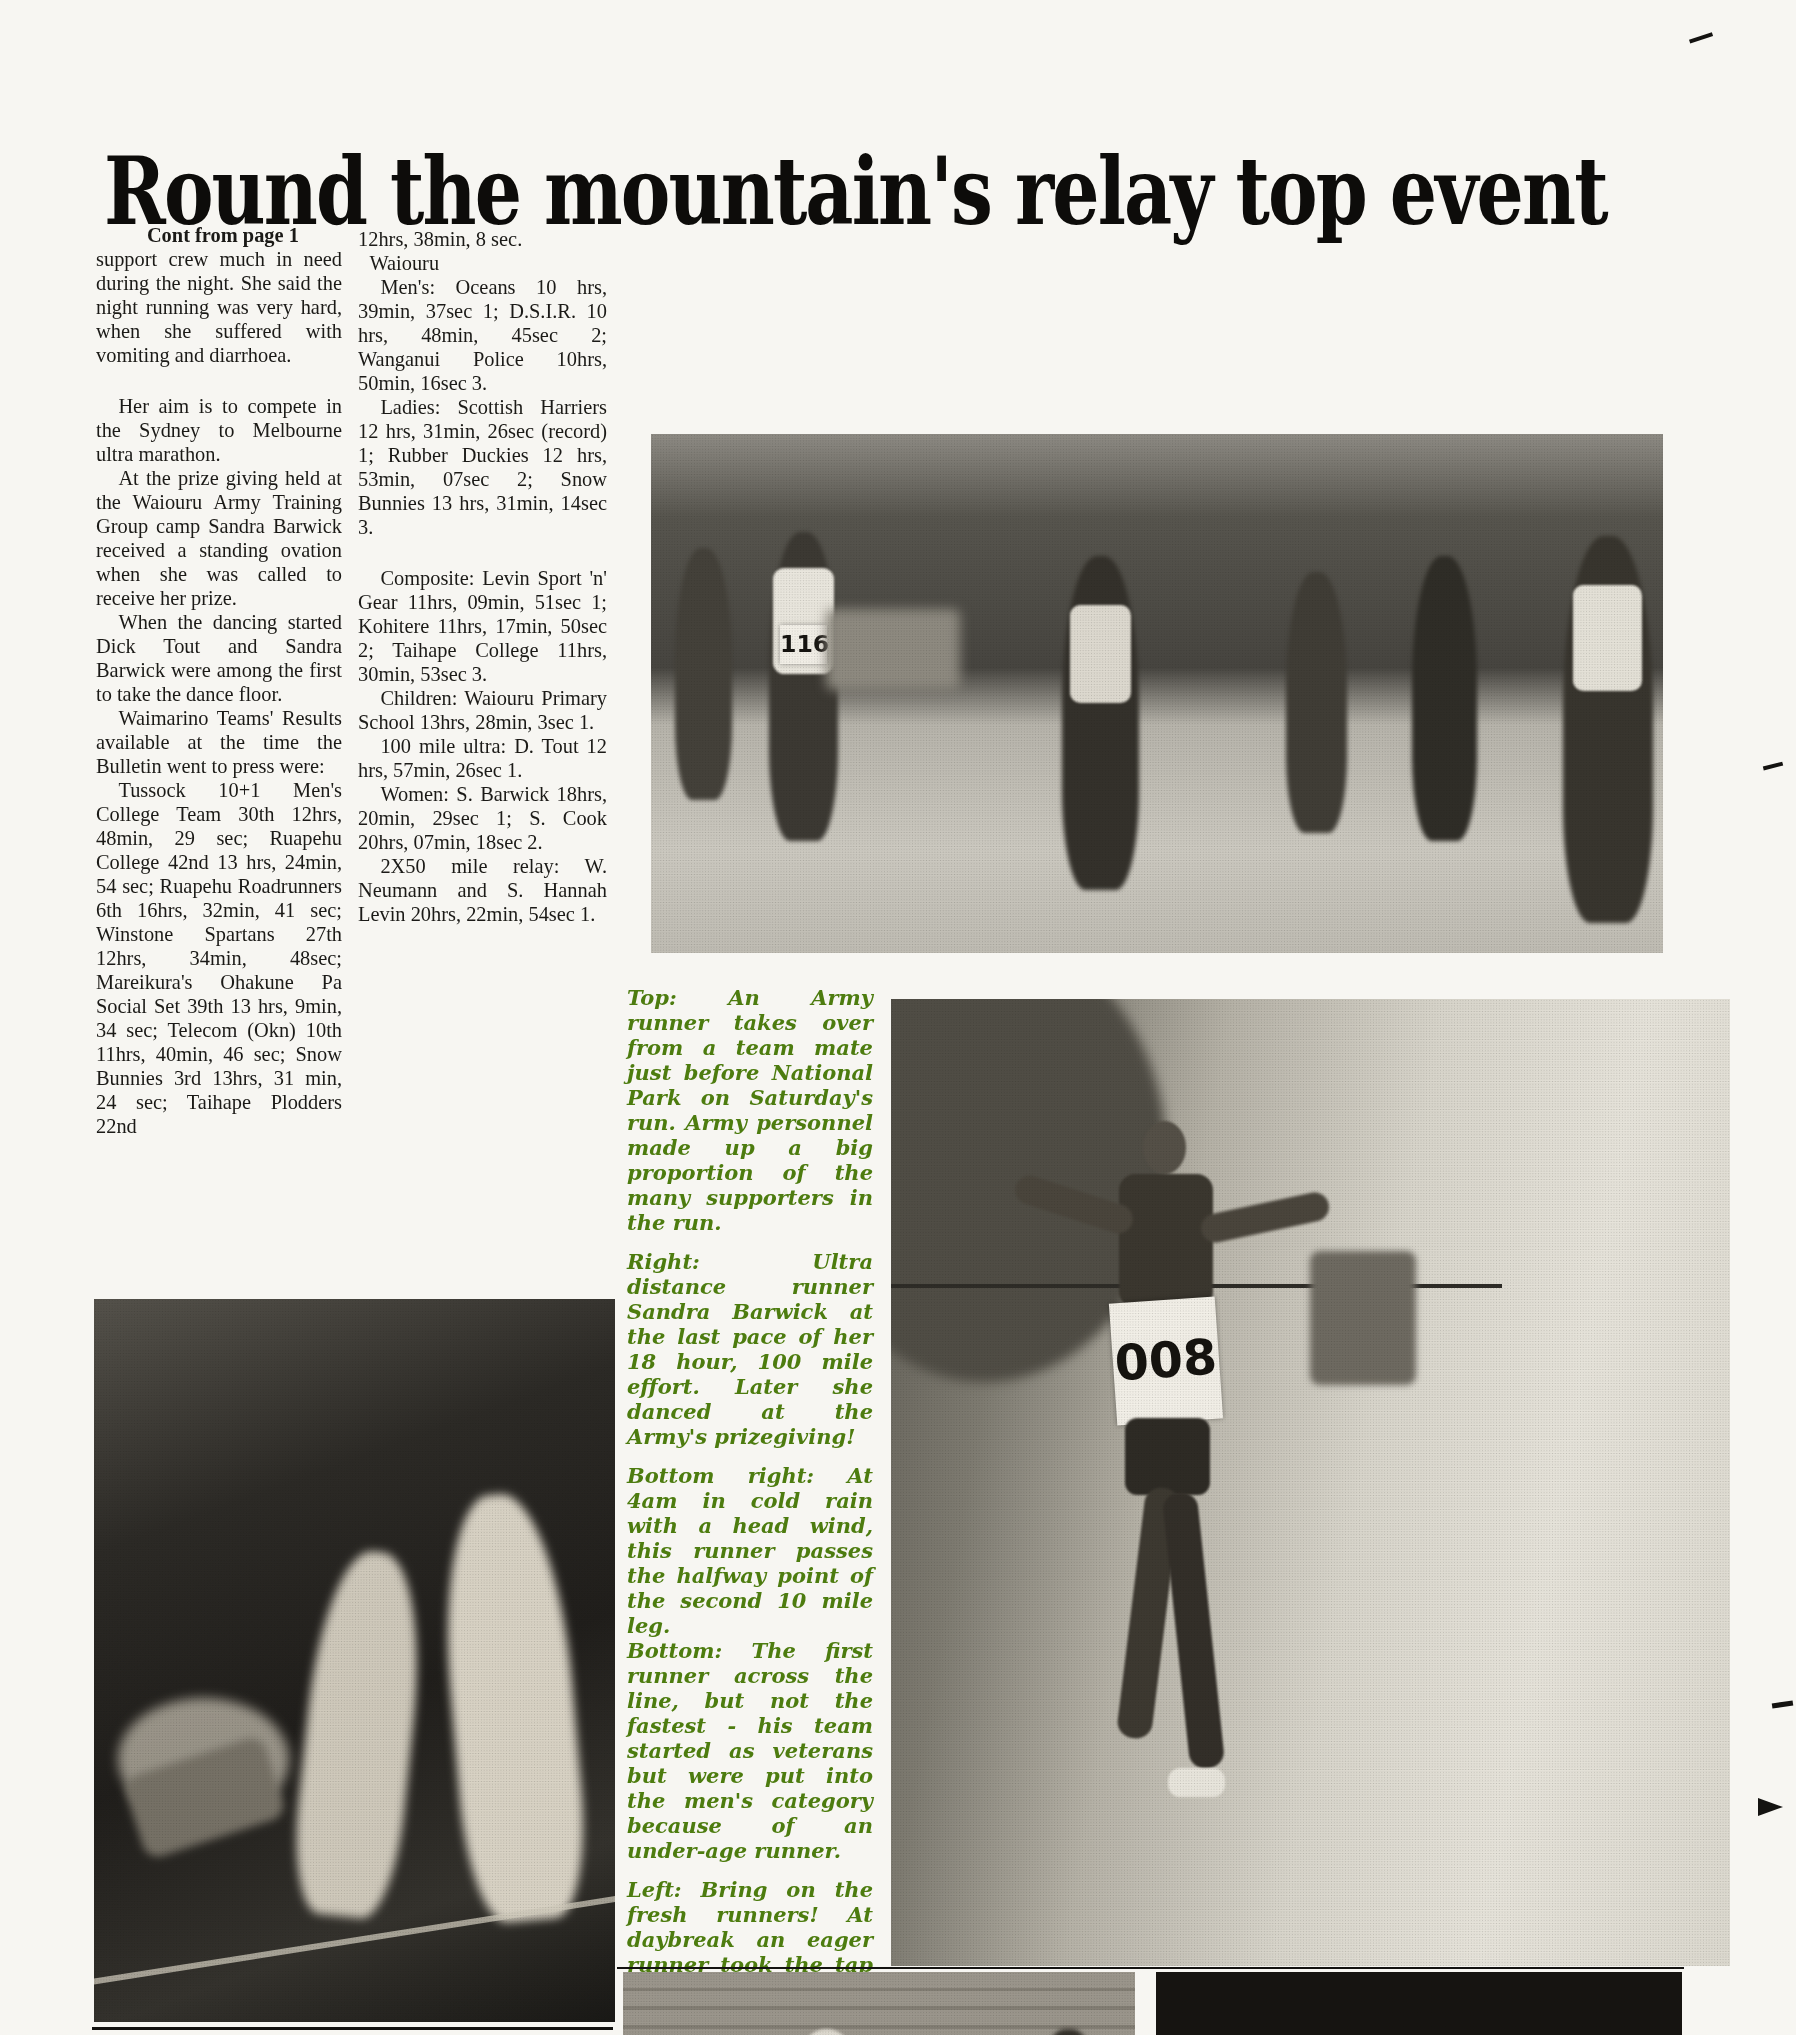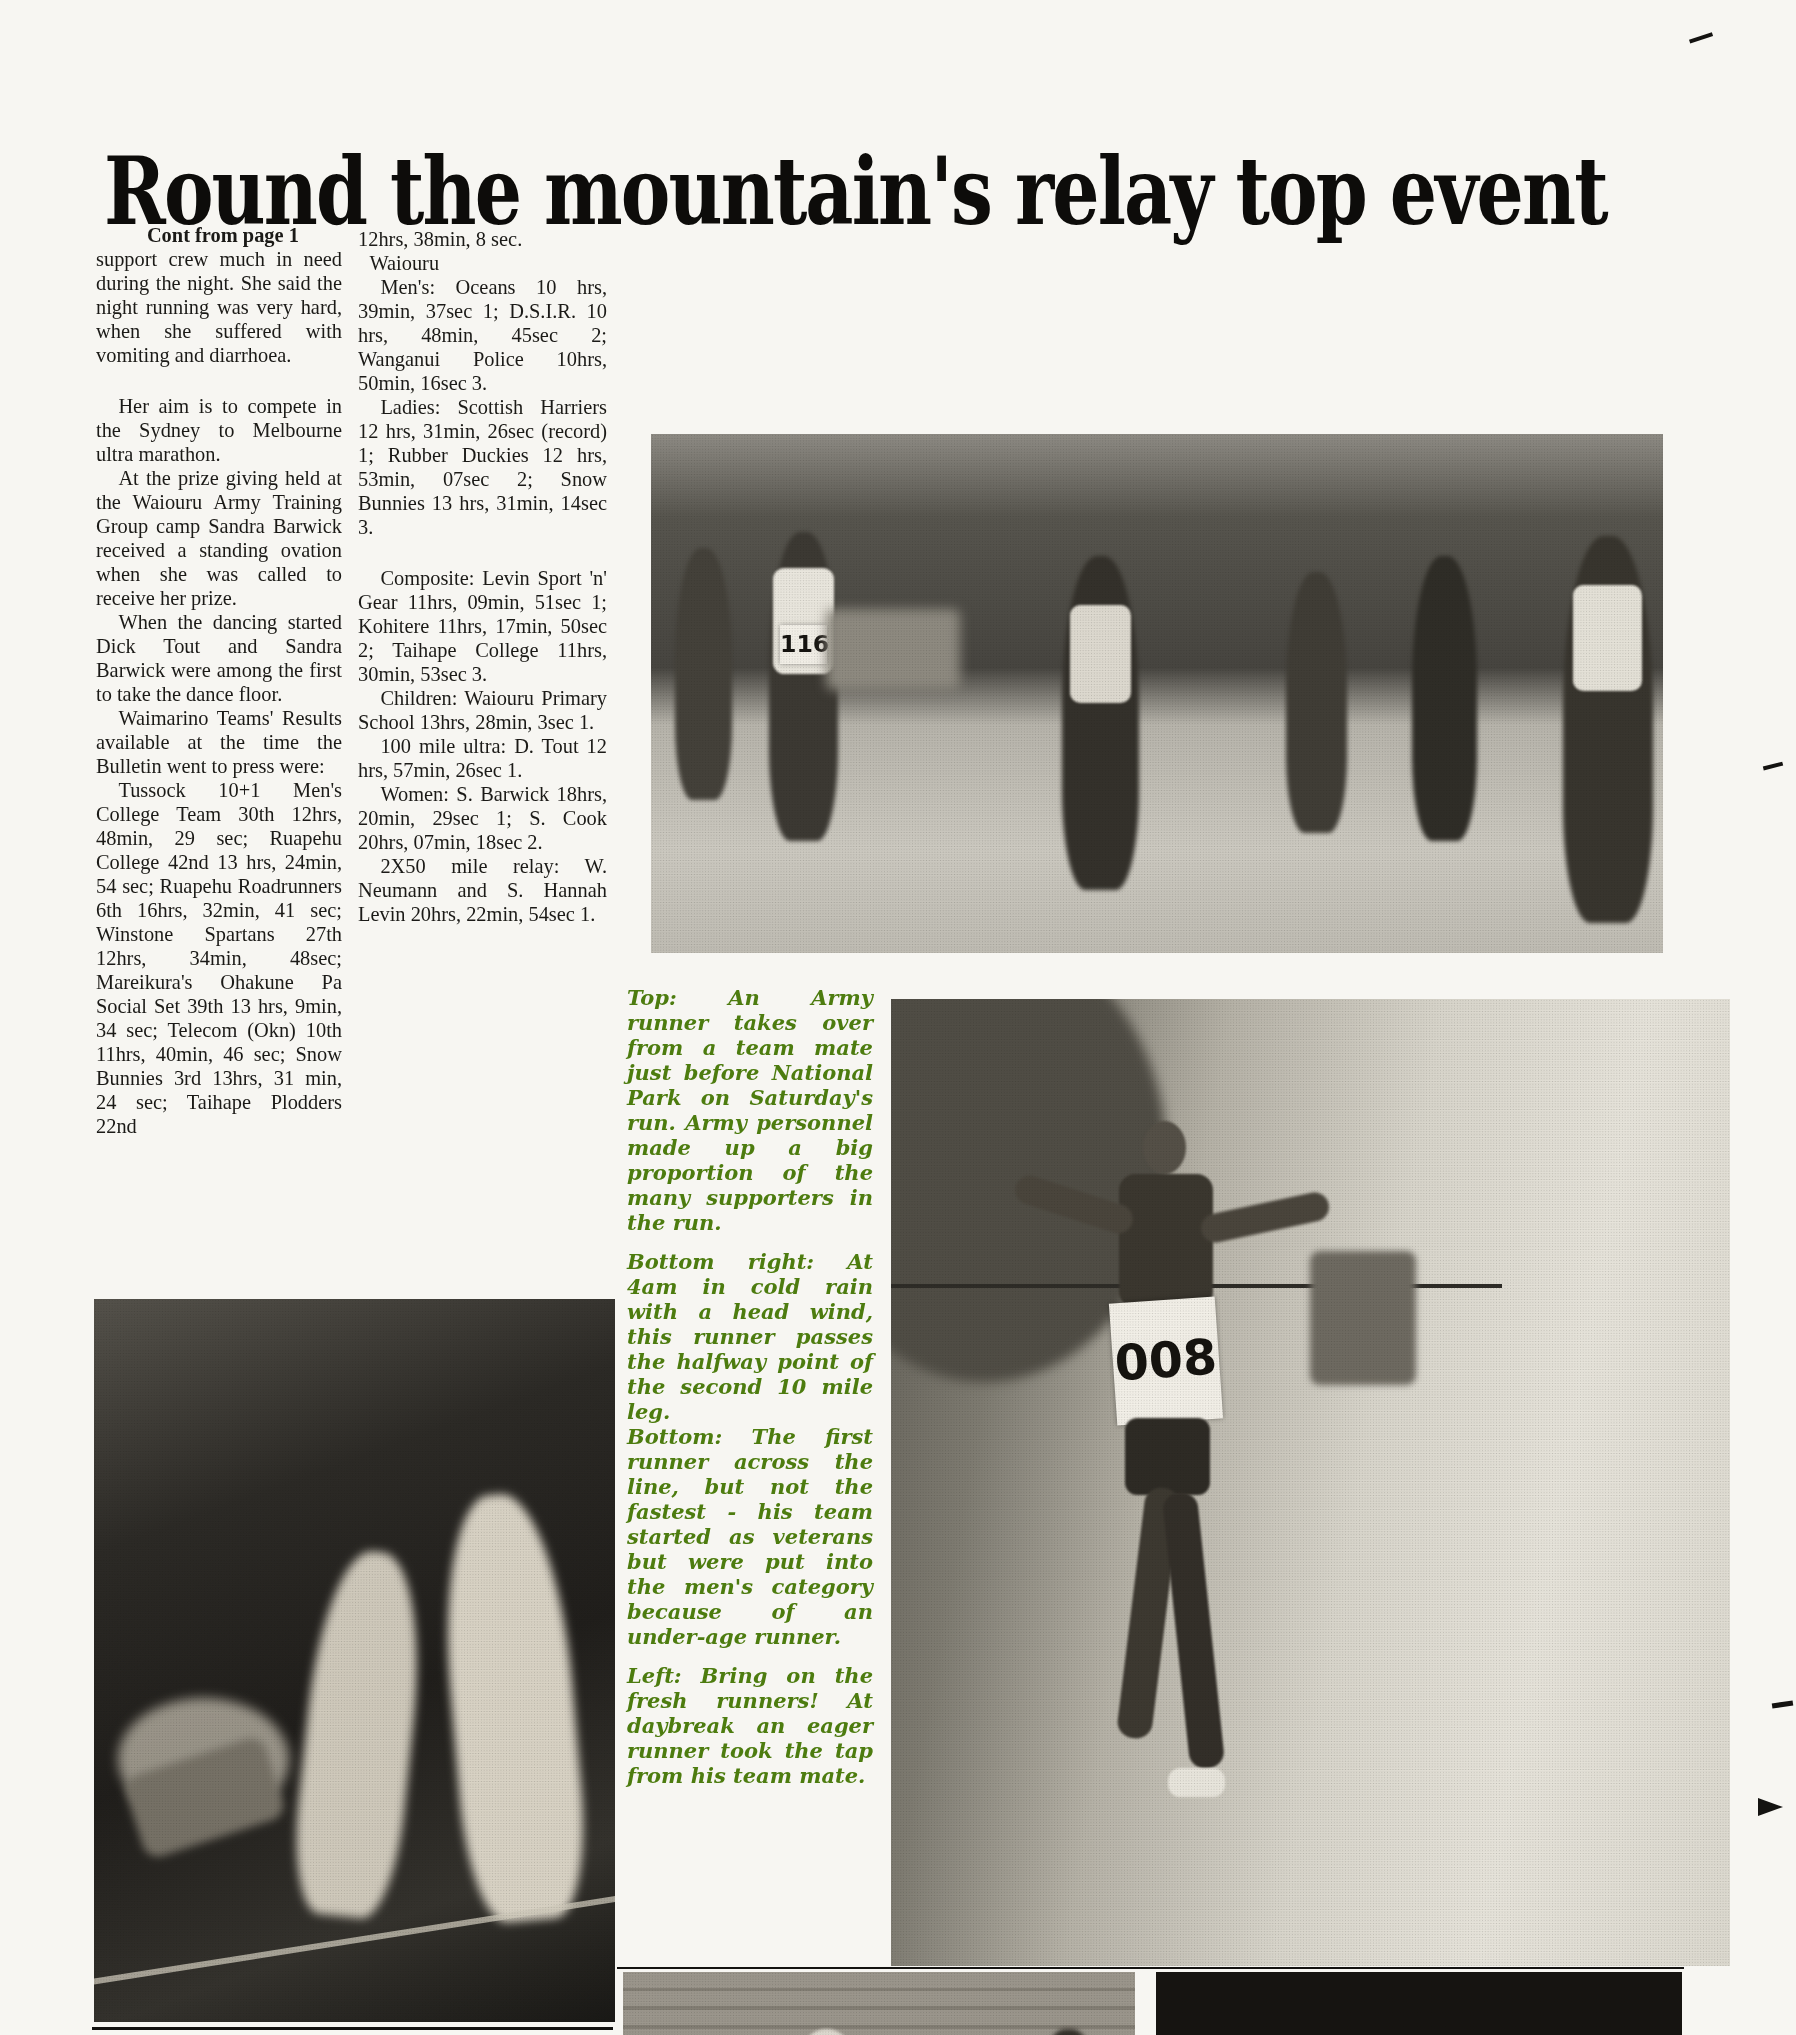--- a/index.html
+++ b/index.html
@@ -75,20 +75,21 @@
     <p>Ladies: Scottish Harriers 12 hrs, 31min, 26sec (record) 1; Rubber Duckies 12 hrs, 53min, 07sec 2; Snow Bunnies 13 hrs, 31min, 14sec 3.</p>
     <p class="sp">Composite: Levin Sport 'n' Gear 11hrs, 09min, 51sec 1; Kohitere 11hrs, 17min, 50sec 2; Taihape College 11hrs, 30min, 53sec 3.</p>
     <p>Children: Waiouru Primary School 13hrs, 28min, 3sec 1.</p>
     <p>100 mile ultra: D. Tout 12 hrs, 57min, 26sec 1.</p>
     <p>Women: S. Barwick 18hrs, 20min, 29sec 1; S. Cook 20hrs, 07min, 18sec 2.</p>
     <p>2X50 mile relay: W. Neumann and S. Hannah Levin 20hrs, 22min, 54sec 1.</p>
   </div>
 
   <div id="captions" class="abs">
     <p>Top: An Army runner takes over from a team mate just before National Park on Saturday's run. Army personnel made up a big proportion of the many supporters in the run.</p>
+    <p class="sp">Right: Ultra distance runner Sandra Barwick at the last pace of her 18 hour, 100 mile effort. Later she danced at the Army's prizegiving!</p>
     <p class="sp">Bottom right: At 4am in cold rain with a head wind, this runner passes the halfway point of the second 10 mile leg.</p>
     <p>Bottom: The first runner across the line, but not the fastest - his team started as veterans but were put into the men's category because of an under-age runner.</p>
     <p class="sp">Left: Bring on the fresh runners! At daybreak an eager runner took the tap from his team mate.</p>
   </div>
 
   <div id="photo-top" class="photo">
     <div class="fig" style="left:118px;top:98px;width:69px;height:309px;background:#3c3933;"></div>
     <div class="abs" style="left:122px;top:134px;width:61px;height:106px;background:#e9e6dd;border-radius:11.4px;filter:blur(0.8px);"></div>
     <div class="bib" style="left:129px;top:191px;width:47px;height:39px;font-size:23.6px;line-height:39px;">116</div>
     <div class="fig" style="left:411px;top:122px;width:77px;height:334px;background:#34312b;"></div>

